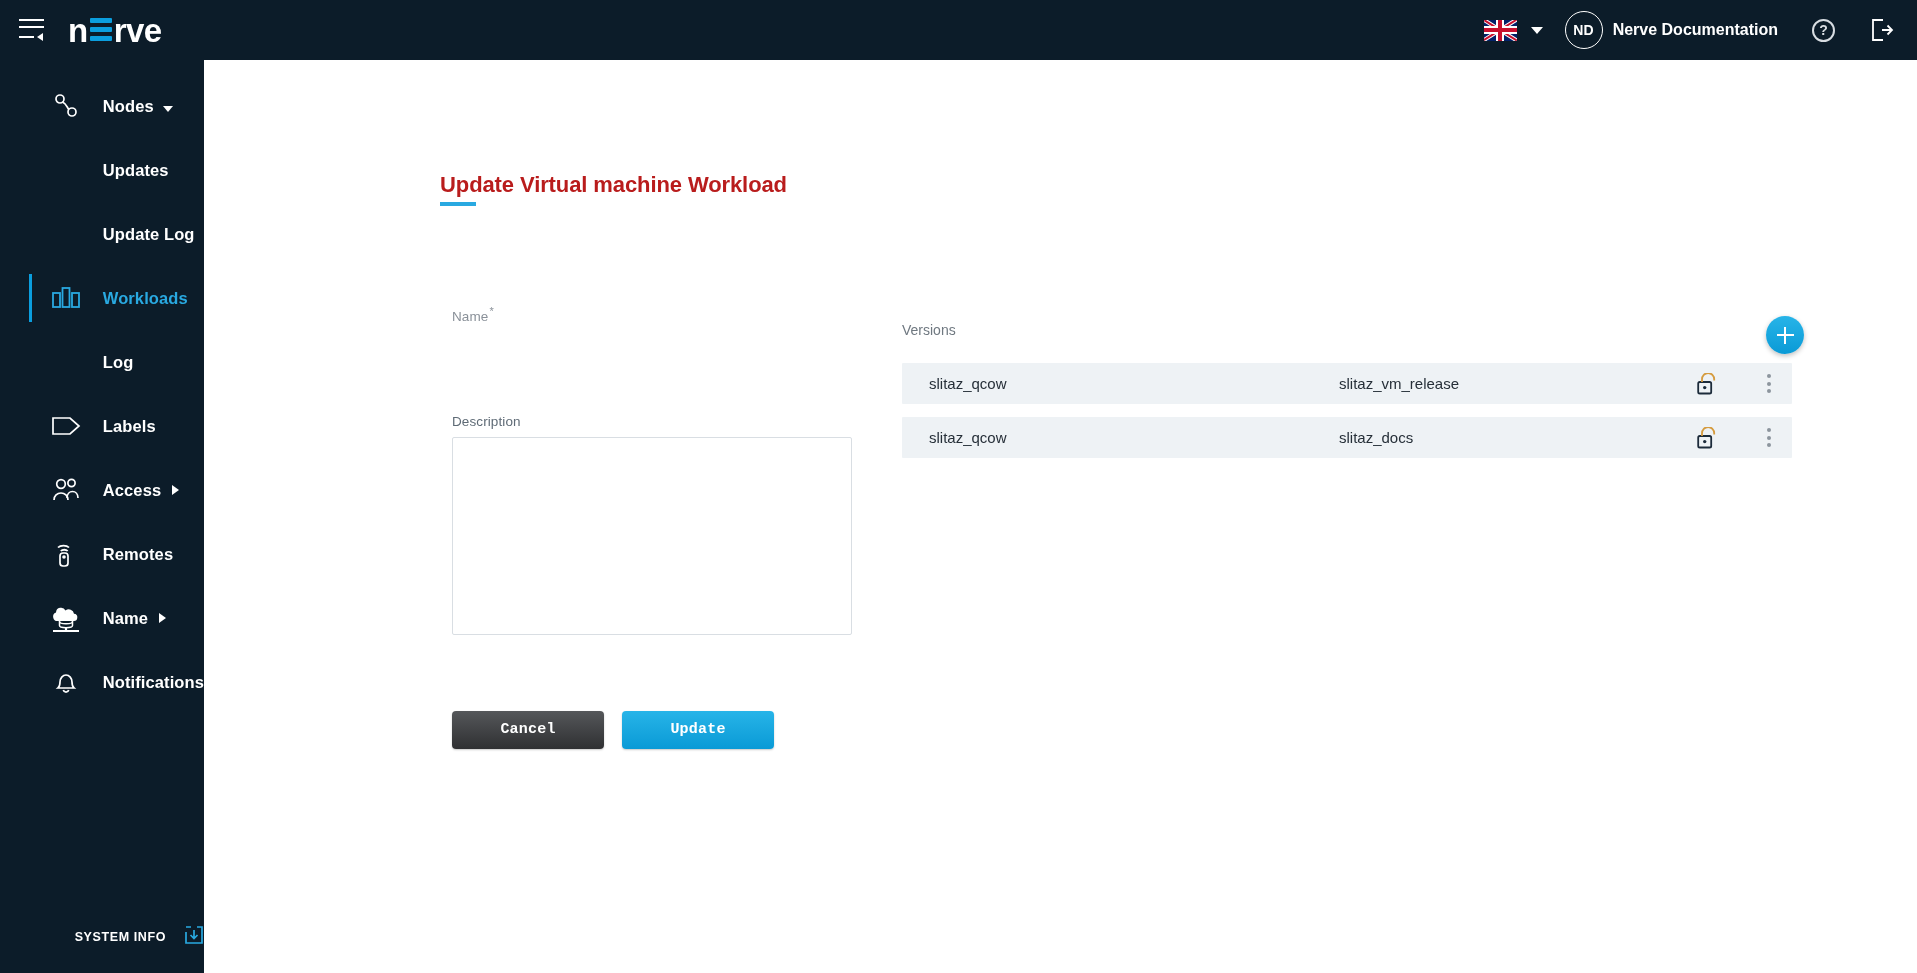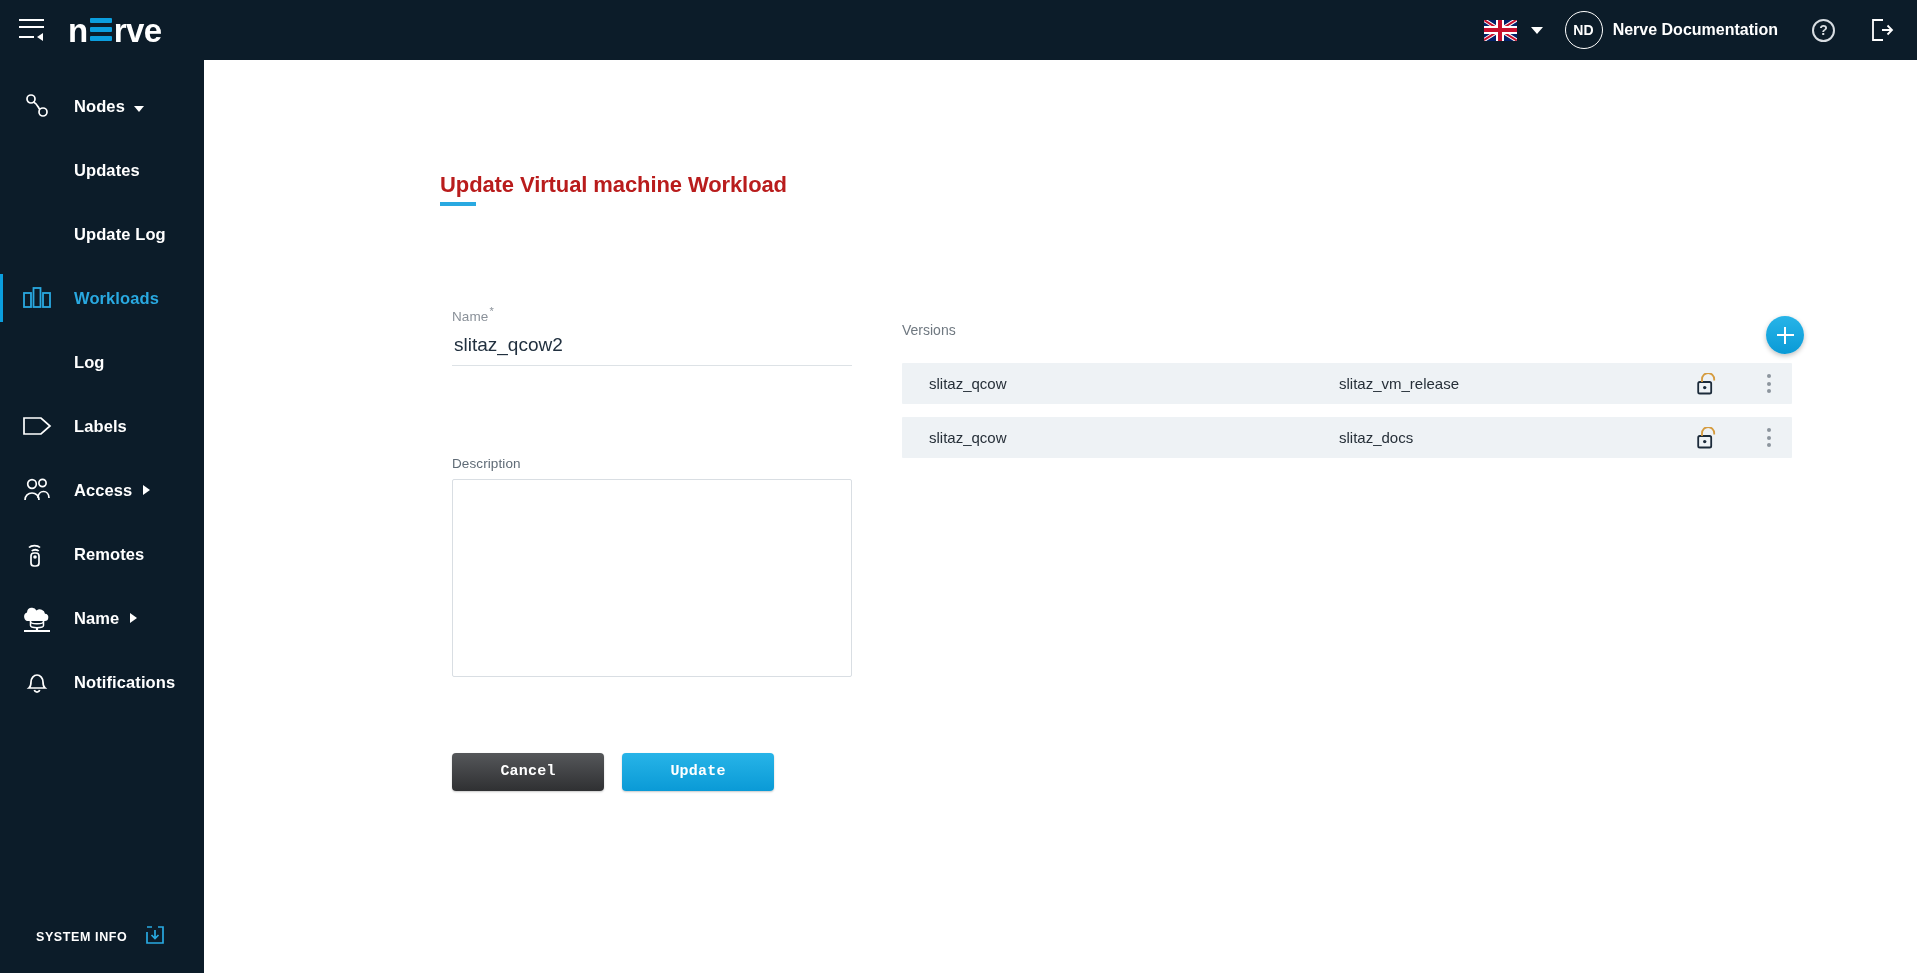--- a/index.html
+++ b/index.html
@@ -84,21 +84,21 @@
     margin-left: 34px; cursor: pointer;
   }
   .logout-icon { margin-left: 34px; cursor: pointer; display: flex; }
 
   
   .body-wrap { flex: 1; display: flex; min-height: 0; position: relative; }
 
   
   .sidebar {
     width: 204px; min-width: 204px; background: #0c1c29;
-    display: flex; flex-direction: column; position: relative;
+    display: flex; flex-direction: column; position: relative; align-items: flex-end;
   }
   .nav-list { padding-top: 14px; flex: 1; }
   .nav-item {
     display: flex; align-items: center; position: relative;
     height: 64px; cursor: pointer; padding-left: 0;
   }
   .nav-item .nav-icon {
     width: 74px; min-width: 74px;
     display: flex; align-items: center; justify-content: center;
     color: #ffffff;
@@ -374,21 +374,20 @@
 
       <div class="page-title">
         <span>Update Virtual machine Workload</span>
         <span class="underline"></span>
       </div>
 
       <div class="form-col">
         <div class="field-label">
           <span>Name</span><span class="req">*</span>
         </div>
-        <input class="text-input" type="text" value="slitaz_qcow2" style="">
 
         <div class="desc-block">
           <div class="field-label dark">Description</div>
           <textarea class="textarea" placeholder="" style=""></textarea>
         </div>
 
         <div class="btn-row">
           <button class="btn btn-cancel">Cancel</button>
           <button class="btn btn-update">Update</button>
         </div>

